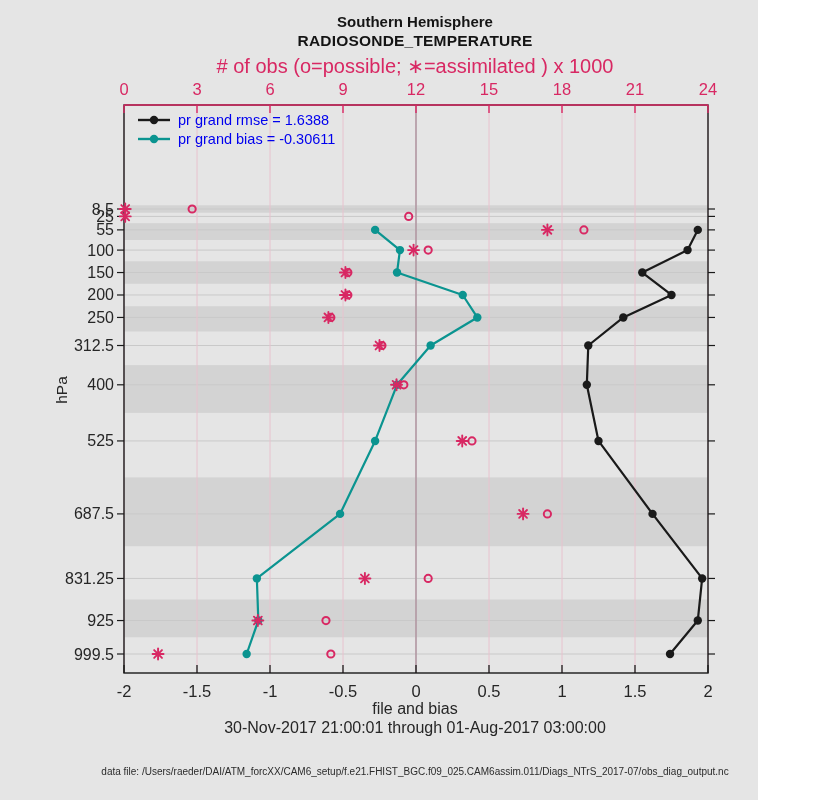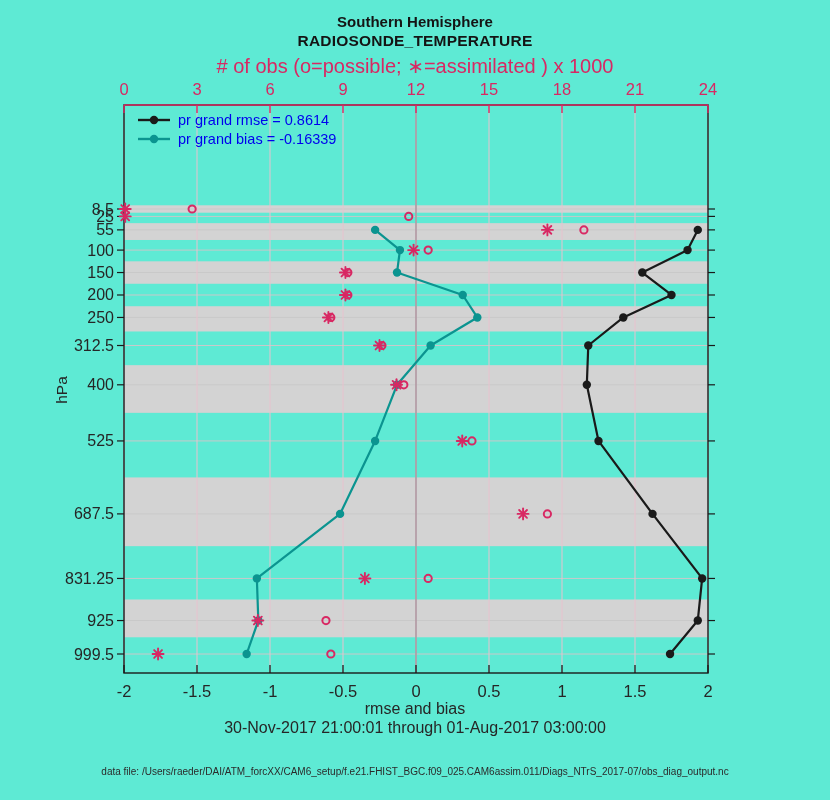--- a/index.html
+++ b/index.html
@@ -1,16 +1,16 @@
 <!DOCTYPE html>
 <html><head>
 <meta charset="utf-8">
 <style>
   html,body{margin:0;padding:0;background:#fff;}
-  .fig{position:relative;width:830px;height:800px;background:#5eead4;overflow:hidden;
+  .fig{position:relative;width:758px;height:800px;background:#e5e5e5;overflow:hidden;
        font-family:"Liberation Sans",sans-serif;color:#262626;}
   .fig .centered{position:absolute;left:0;width:830px;text-align:center;white-space:nowrap;}
   .title{top:13px;font-size:15px;font-weight:bold;color:#141414;}
   .subtitle{top:32px;font-size:15.5px;font-weight:bold;color:#141414;letter-spacing:.2px;}
   .obslabel{top:54px;font-size:20px;color:#d82863;}
   .legend{position:absolute;left:137px;top:111px;display:flex;flex-direction:column;gap:1px;}
   .legend-row{display:flex;align-items:center;height:18px;}
   .legend-row svg{display:block;}
   .legend-label{color:#0000ee;font-size:14.5px;margin-left:7px;white-space:nowrap;}
   .ylabel{position:absolute;left:62px;top:390px;transform:translate(-50%,-50%) rotate(-90deg);
@@ -241,31 +241,31 @@
     </svg>
 
   <div class="legend">
     <div class="legend-row">
       <span>
         <svg width="34" height="12">
             <line x1="1" y1="6" x2="33" y2="6" stroke="#1a1a1a" stroke-width="2.4"></line>
             <circle cx="17" cy="6" r="4.2" fill="#1a1a1a"></circle>
           </svg>
       </span>
-      <span class="legend-label">pr grand rmse = 0.8614</span>
+      <span class="legend-label">pr grand rmse = 1.6388</span>
     </div>
     <div class="legend-row">
       <span>
         <svg width="34" height="12">
             <line x1="1" y1="6" x2="33" y2="6" stroke="#0b9490" stroke-width="2.4"></line>
             <circle cx="17" cy="6" r="4.2" fill="#0b9490"></circle>
           </svg>
       </span>
-      <span class="legend-label">pr grand bias = -0.16339</span>
+      <span class="legend-label">pr grand bias = -0.30611</span>
     </div>
   </div>
 
   <div class="ylabel">hPa</div>
-  <div class="centered xlabel">rmse and bias</div>
+  <div class="centered xlabel">file and bias</div>
   <div class="centered daterange">30-Nov-2017 21:00:01 through 01-Aug-2017 03:00:00</div>
   <div class="centered datafile">data file: /Users/raeder/DAI/ATM_forcXX/CAM6_setup/f.e21.FHIST_BGC.f09_025.CAM6assim.011/Diags_NTrS_2017-07/obs_diag_output.nc</div>
 
 </div>
 
 </body></html>

